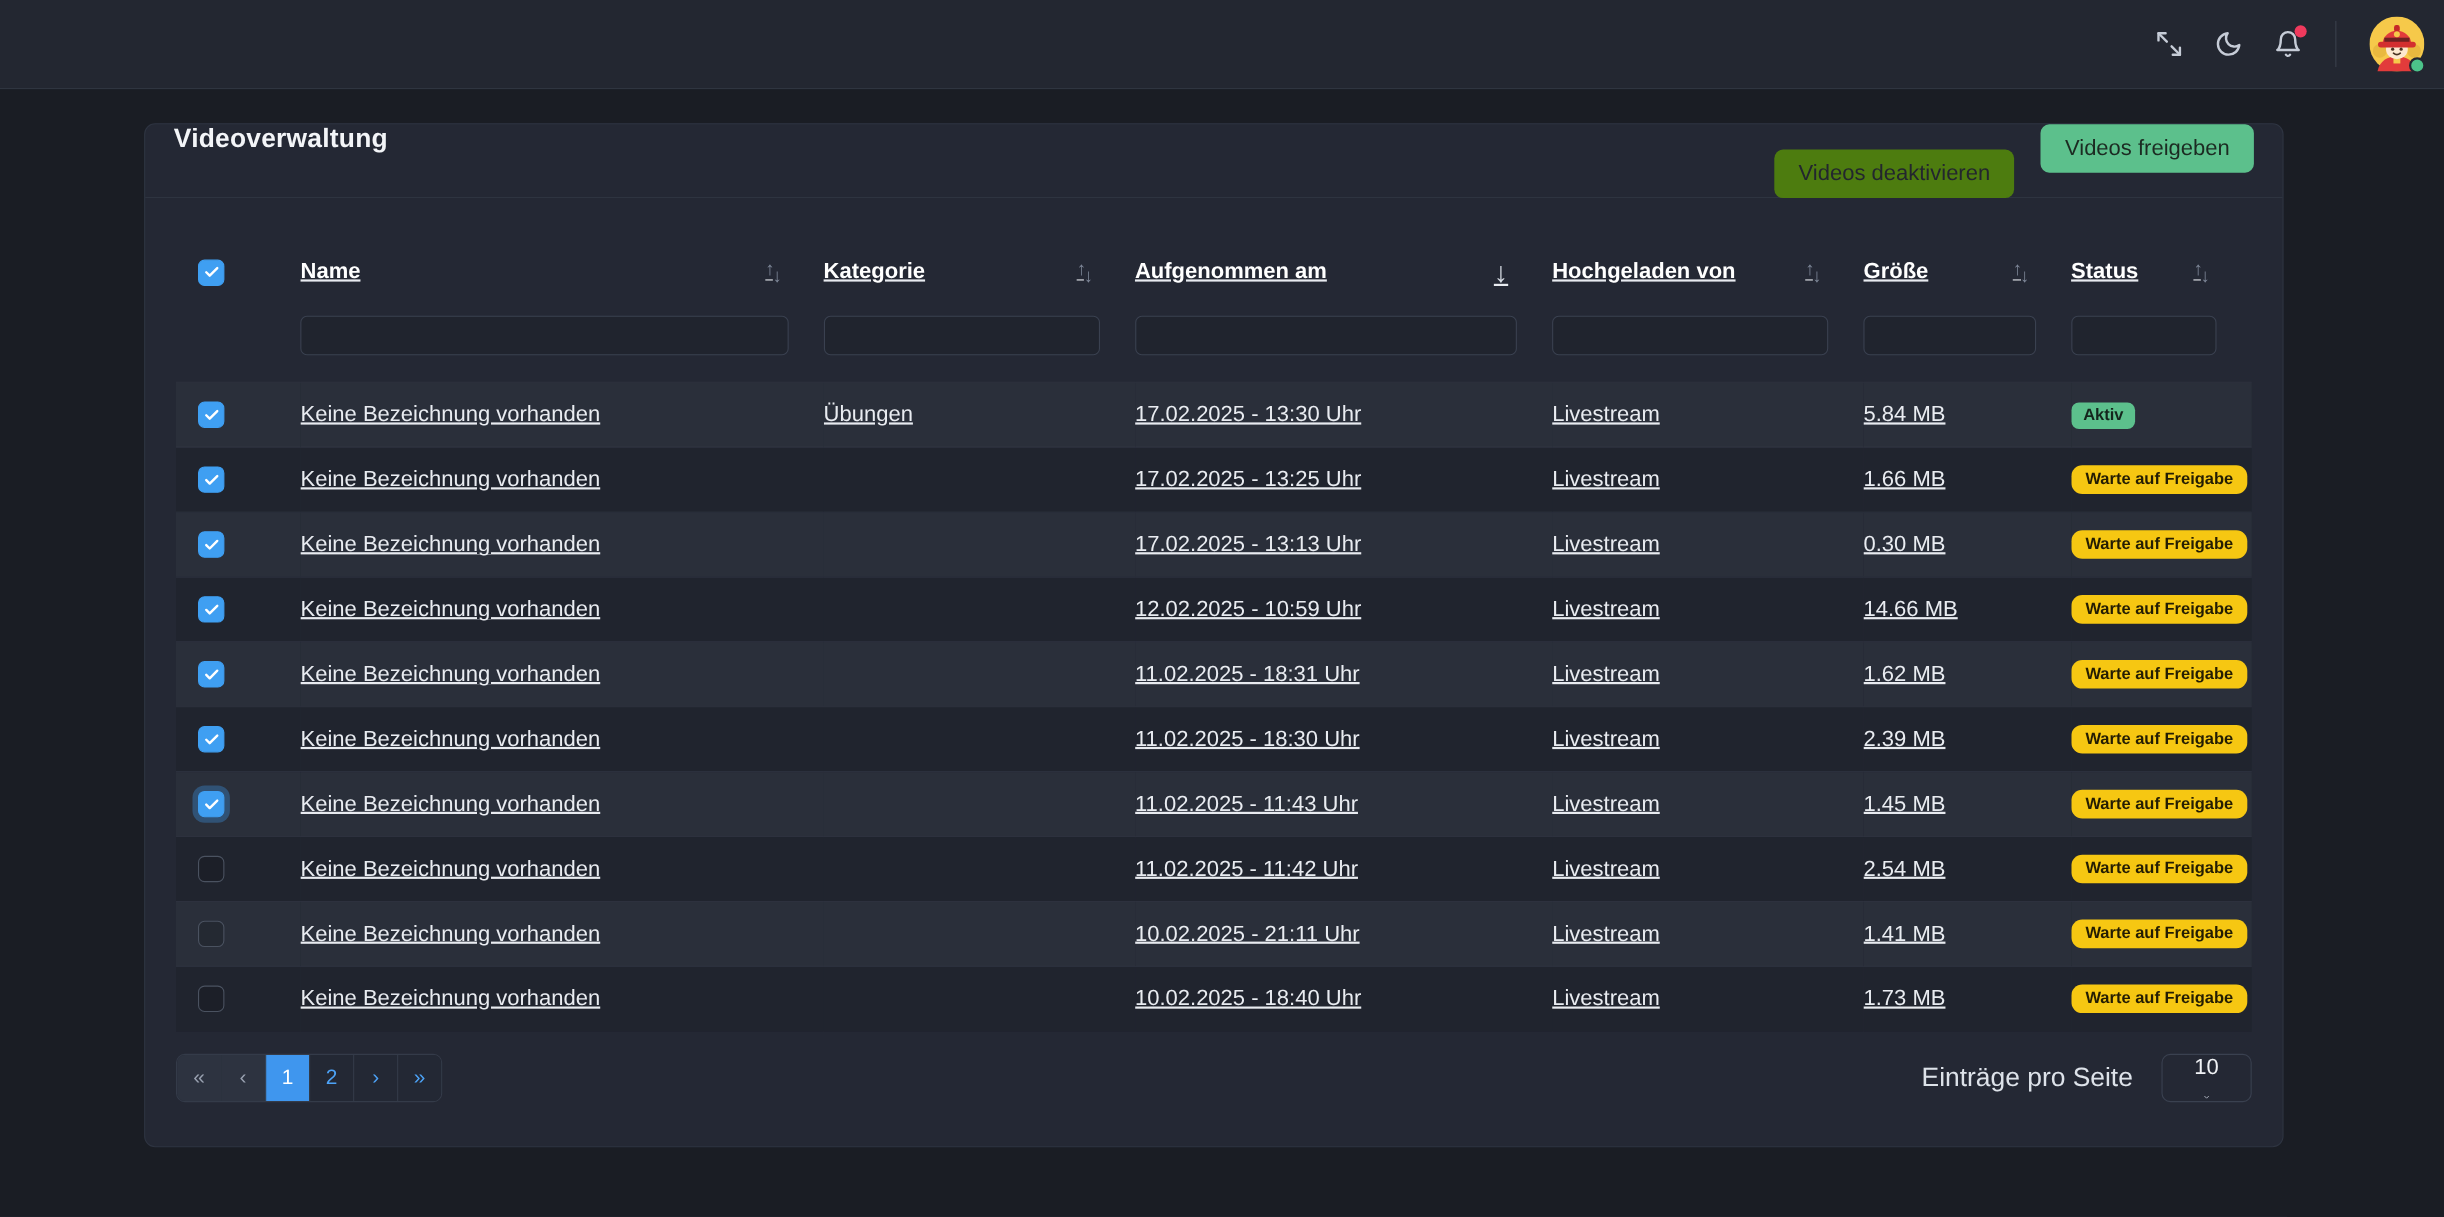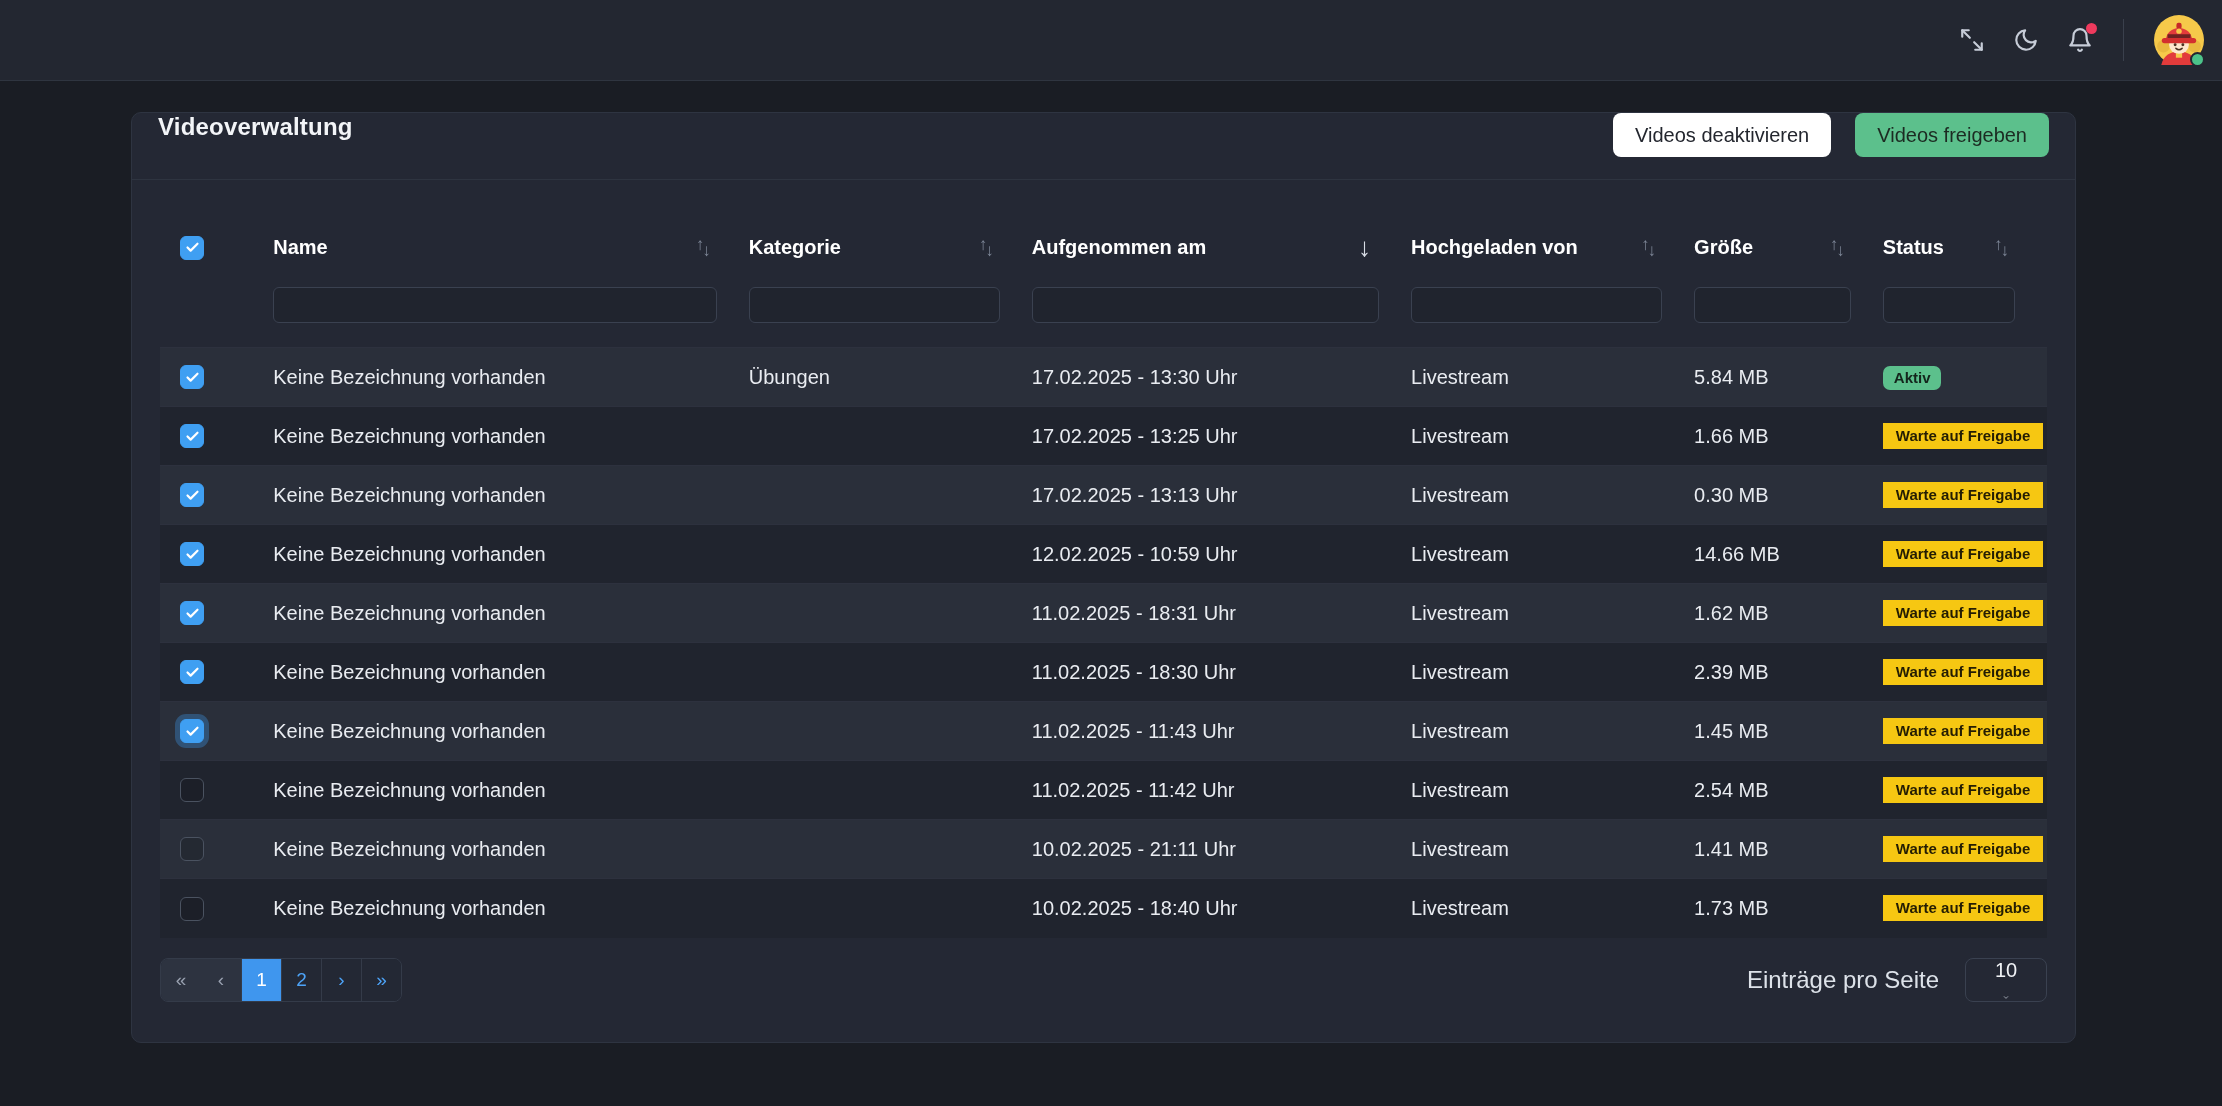--- a/index.html
+++ b/index.html
@@ -41,26 +41,26 @@
   .card-header {
     height:67px; padding:0 26px; border-bottom:1px solid #2e3440;
     display:flex; align-items:flex-start; justify-content:space-between;
   }
   .card-title { font-size:24px; font-weight:bold; color:#f3f5f8; letter-spacing:.2px; }
   .header-actions { display:flex; gap:24px; }
   .btn {
     height:44px; border:none; border-radius:8px; padding:0 22px;
     font-family:inherit; font-size:20px; cursor:pointer; line-height:44px;
   }
-  .btn-warn   { background:#ffffff; color:#23262e; }
+  .btn-warn   { background:#4d7c0f; color:#23262e;margin-top:23px; }
   .btn-success{ background:#5cc08c; color:#1c2b22; }
 
   
   .table-wrap { padding:0 28px; }
-  table { width:100%; border-collapse:collapse; table-layout:fixed; }
+  table { width:100%; border-collapse:collapse; table-layout:fixed;text-decoration:underline; }
   thead th {
     text-align:left; font-size:20px; font-weight:bold; color:#ffffff;
     padding:52px 40px 24px 0; vertical-align:middle;
   }
   thead th.c-cb { padding:52px 0 24px 20px; }
   .th-inner { display:flex; align-items:center; justify-content:space-between; }
   .sort-both { color:#7e8798; font-size:17px; white-space:nowrap; letter-spacing:-2px; }
   .sort-both .su { position:relative; top:-3px; }
   .sort-both .sd { position:relative; top:3px; }
   .sort-desc { color:#d7dce4; font-size:26px; font-weight:400; }
@@ -88,21 +88,21 @@
     border:1px solid #4a5260; background:rgba(0,0,0,0.12); vertical-align:middle;
   }
   .cb svg { display:none; width:15px; height:15px; }
   .cb.checked { background:#3f9ff2; border-color:#3f9ff2; }
   .cb.checked svg { display:block; }
   .cb.focus { box-shadow:0 0 0 5px rgba(63,159,242,0.32); }
 
   
   .badge { display:inline-block; font-weight:bold; line-height:1.2; }
   .badge-green  { background:#5cc08c; color:#14251c; font-size:15px; padding:3px 11px; border-radius:7px; }
-  .badge-yellow { background:#f6c712; color:#241d03; font-size:15px; padding:4px 13px; border-radius:0; }
+  .badge-yellow { background:#f6c712; color:#241d03; font-size:15px; padding:4px 13px; border-radius:10px; }
 
   
   .card-footer {
     display:flex; align-items:center; justify-content:space-between;
     padding:20px 28px 0 28px;
   }
   .pagination {
     display:flex; height:44px; border:1px solid #343b49; border-radius:8px; overflow:hidden;
   }
   .page-btn {

